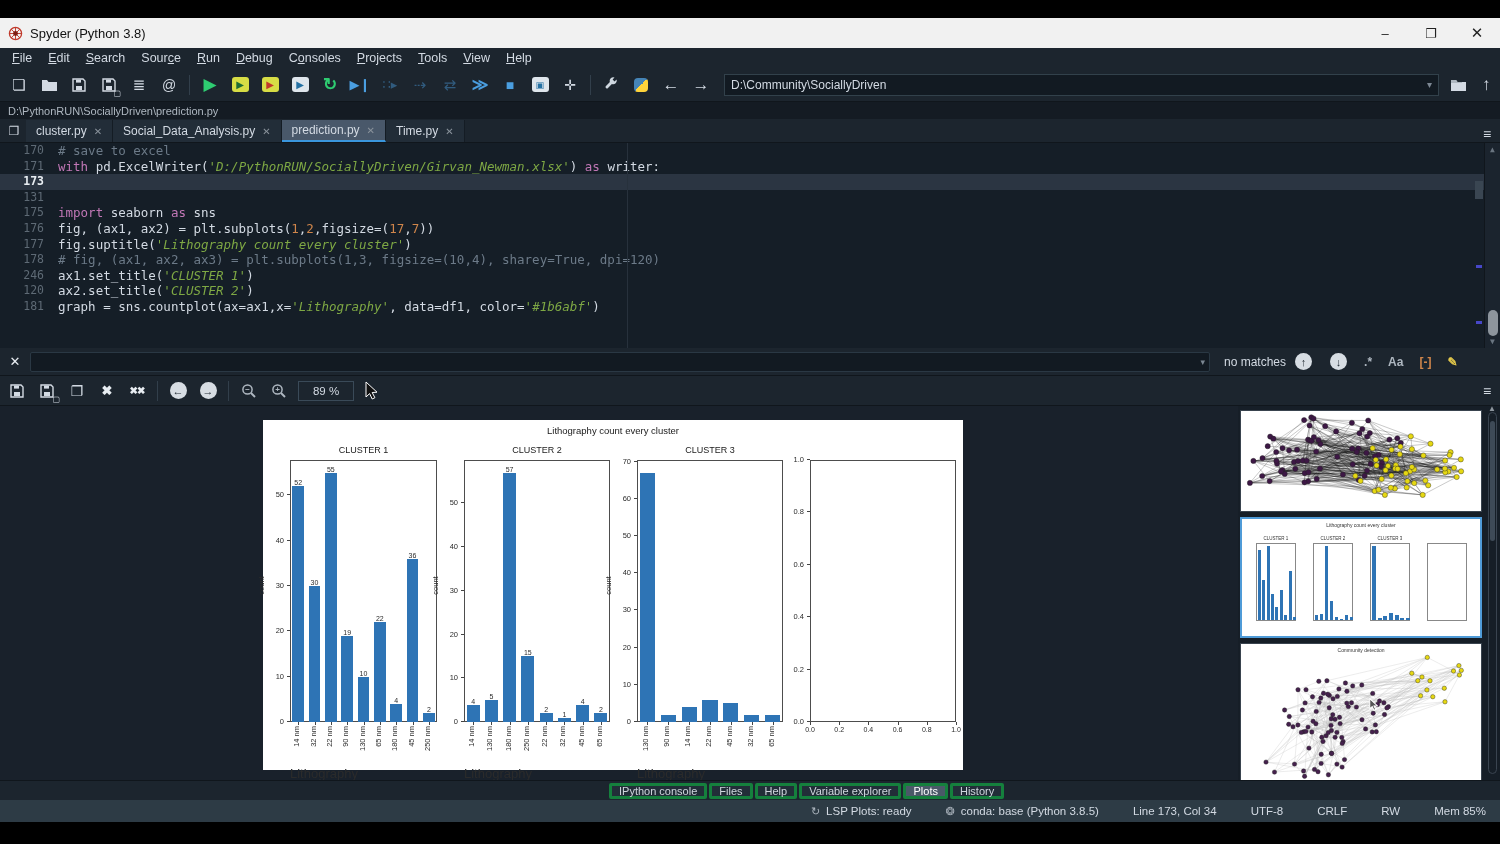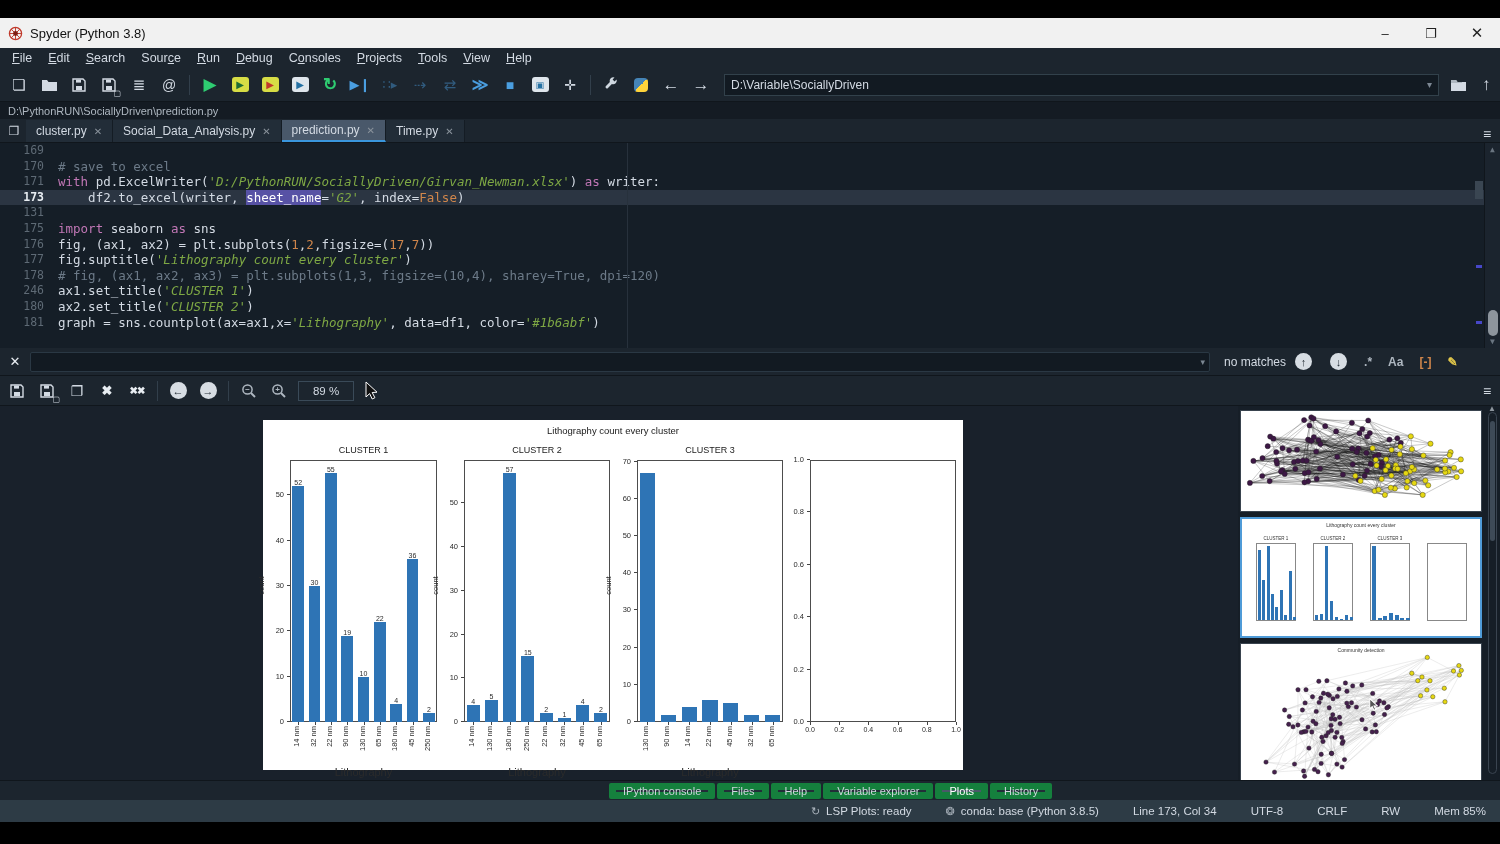--- a/index.html
+++ b/index.html
@@ -69,34 +69,34 @@
   .axes-box{position:absolute;inset:0;border:1px solid #4d4d4d;}
   .ax-title{position:absolute;top:-15px;width:100%;text-align:center;font-size:9px;color:#1a1a1a;}
   .ytick{position:absolute;right:100%;margin-right:6px;font-size:7.5px;color:#2b2b2b;white-space:nowrap;}
   .ytl{position:absolute;right:100%;width:3px;height:1px;background:#444;}
   .bar{position:absolute;bottom:0;}
   .blab{position:absolute;width:16px;text-align:center;font-size:7px;color:#2b2b2b;}
   .xtick{position:absolute;top:100%;margin-top:4px;font-size:7.5px;color:#2b2b2b;writing-mode:vertical-rl;transform:rotate(180deg);line-height:8px;white-space:nowrap;}
   .xtl{position:absolute;top:100%;width:1px;height:3px;background:#444;}
   .xtick-h{position:absolute;top:100%;margin-top:4px;font-size:7px;color:#2b2b2b;width:16px;text-align:center;}
   .ylab{position:absolute;right:100%;margin-right:20px;top:46%;font-size:7.5px;color:#2b2b2b;transform:rotate(-90deg);}
-  .xlab{position:absolute;top:100%;margin-top:44px;width:100%;text-align:center;font-size:11px;color:#2b2b2b;}
+  .xlab{position:absolute;top:100%;margin-top:44px;width:100%;text-align:left;font-size:13px;color:#2b2b2b;}
   
   .sidebar{position:absolute;left:1238px;top:0;width:262px;height:374px;background:#161e27;overflow:hidden;}
   .thumbcard{position:absolute;left:2px;width:242px;background:#fff;border:1px solid #39434e;}
   .thumbcard.sel{border:2px solid #4f9bd8;}
   .sscroll{position:absolute;right:3px;top:6px;bottom:6px;width:9px;border:1px solid #3a4450;border-radius:5px;}
   .sscroll .th{position:absolute;left:1px;right:1px;top:8px;height:120px;background:#3e4a57;border-radius:4px;}
   .sarrow{position:absolute;right:4px;top:-2px;color:#8d959d;font-size:8px;}
   .mini-title{position:absolute;top:3px;width:100%;text-align:center;font-size:5px;color:#333;}
   .maxes{position:absolute;border:1px solid #888;}
   .mbar{position:absolute;bottom:0;background:#2e74b5;}
   
   .btabs{height:20px;background:#1c252e;display:flex;align-items:center;border-top:1px solid #10161c;}
-  .btab{height:16px;display:flex;align-items:center;padding:0 7px;margin:0 1px;color:#cfd6dd;font-size:11px;background:#222e38;border:7px solid #15803d;border-radius:2px;}
+  .btab{height:16px;display:flex;align-items:center;padding:0 7px;margin:0 1px;color:#cfd6dd;font-size:11px;background:#222e38;border:3px solid #15803d;border-radius:2px;}
   .btab.active{background:#4a5968;color:#fff;}
   
   .statusbar{height:22px;background:#2d3b45;display:flex;align-items:center;justify-content:flex-end;gap:34px;color:#d3dae3;font-size:11.5px;padding-right:14px;}
   .sitem{display:flex;align-items:center;gap:6px;white-space:nowrap;}
   .sitem .sic{font-size:11px;color:#aeb7c0;}
   .cursor{position:absolute;z-index:50;}
 </style>
 </head>
 <body>
 
@@ -184,21 +184,21 @@
               <path d="M12.5 2.5a3.6 3.6 0 0 1-4.6 4.6L4 11a1.4 1.4 0 0 1-2-2l3.9-3.9a3.6 3.6 0 0 1 4.6-4.6L8.6 2.4l2 2z" fill="#cfd8e0"></path>
             </svg>
           </span></span>
         <span><span class="ic">
             <span style="width:14px;height:14px;border-radius:4px;background:linear-gradient(135deg,#4584b6 0 50%,#ffd43b 50% 100%)"></span>
           </span></span>
         <span><span class="ic" style="font-size:17px;font-weight:bold">←</span></span>
         <span><span class="ic" style="font-size:17px;font-weight:bold">→</span></span>
       </span>
     <div class="pathbox">
-      <span>D:\Variable\SociallyDriven</span>
+      <span>D:\Community\SociallyDriven</span>
       <span class="dd">▾</span>
     </div>
     <span class="ic" style="margin-left:8px">
         <svg width="17" height="14" viewBox="0 0 17 14">
           <path d="M1 2h5l1.5 2H16v9H1z" fill="#d3dae3"></path>
           <path d="M1 2h5l1.5 2H12v1H1z" fill="#aeb7c0"></path>
         </svg>
       </span>
     <span class="ic" style="font-size:17px;font-weight:bold">↑</span>
   </div>
@@ -226,31 +226,30 @@
           <span>Time.py</span>
           <span class="x">✕</span>
         </span>
       </span>
     <span class="hamb">≡</span>
   </div>
 
   <div class="row editor" id="editor">
     <div class="guide"></div>
     <div id="code-lines">
-        <div class="cl "><span class="ln">169</span><span class="code"></span></div>
         <div class="cl "><span class="ln">170</span><span class="code"><span class="com"># save to excel</span></span></div>
         <div class="cl "><span class="ln">171</span><span class="code"><span class="kw">with</span><span class="pln"> pd.ExcelWriter(</span><span class="str">'D:/PythonRUN/SociallyDriven/Girvan_Newman.xlsx'</span><span class="pln">) </span><span class="kw">as</span><span class="pln"> writer:</span></span></div>
-        <div class="cl cur"><span class="ln">173</span><span class="code"><span class="pln">    df2.to_excel(writer, </span><span class="hl">sheet_name</span><span class="pln">=</span><span class="str">'G2'</span><span class="pln">, index=</span><span class="num">False</span><span class="pln">)</span></span></div>
+        <div class="cl cur"><span class="ln">173</span></div>
         <div class="cl "><span class="ln">131</span><span class="code"></span></div>
         <div class="cl "><span class="ln">175</span><span class="code"><span class="kw">import</span><span class="pln"> seaborn </span><span class="kw">as</span><span class="pln"> sns</span></span></div>
         <div class="cl "><span class="ln">176</span><span class="code"><span class="pln">fig, (ax1, ax2) = plt.subplots(</span><span class="num">1</span><span class="pln">,</span><span class="num">2</span><span class="pln">,figsize=(</span><span class="num">17</span><span class="pln">,</span><span class="num">7</span><span class="pln">))</span></span></div>
         <div class="cl "><span class="ln">177</span><span class="code"><span class="pln">fig.suptitle(</span><span class="str">'Lithography count every cluster'</span><span class="pln">)</span></span></div>
         <div class="cl "><span class="ln">178</span><span class="code"><span class="com"># fig, (ax1, ax2, ax3) = plt.subplots(1,3, figsize=(10,4), sharey=True, dpi=120)</span></span></div>
         <div class="cl "><span class="ln">246</span><span class="code"><span class="pln">ax1.set_title(</span><span class="str">'CLUSTER 1'</span><span class="pln">)</span></span></div>
-        <div class="cl "><span class="ln">180</span><span class="code"><span class="pln">ax2.set_title(</span><span class="str">'CLUSTER 2'</span><span class="pln">)</span></span></div>
+        <div class="cl "><span class="ln">120</span><span class="code"><span class="pln">ax2.set_title(</span><span class="str">'CLUSTER 2'</span><span class="pln">)</span></span></div>
         <div class="cl "><span class="ln">181</span><span class="code"><span class="pln">graph = sns.countplot(ax=ax1,x=</span><span class="str">'Lithography'</span><span class="pln">, data=df1, color=</span><span class="str">'#1b6abf'</span><span class="pln">)</span></span></div>
       </div>
     <div class="marks">
       <div class="g" style="top:38px"></div>
       <div class="m" style="top:122px"></div>
       <div class="m" style="top:178px"></div>
     </div>
     <div class="vsb">
       <div class="ar" style="top:2px">▲</div>
       <div class="thumb"></div>

